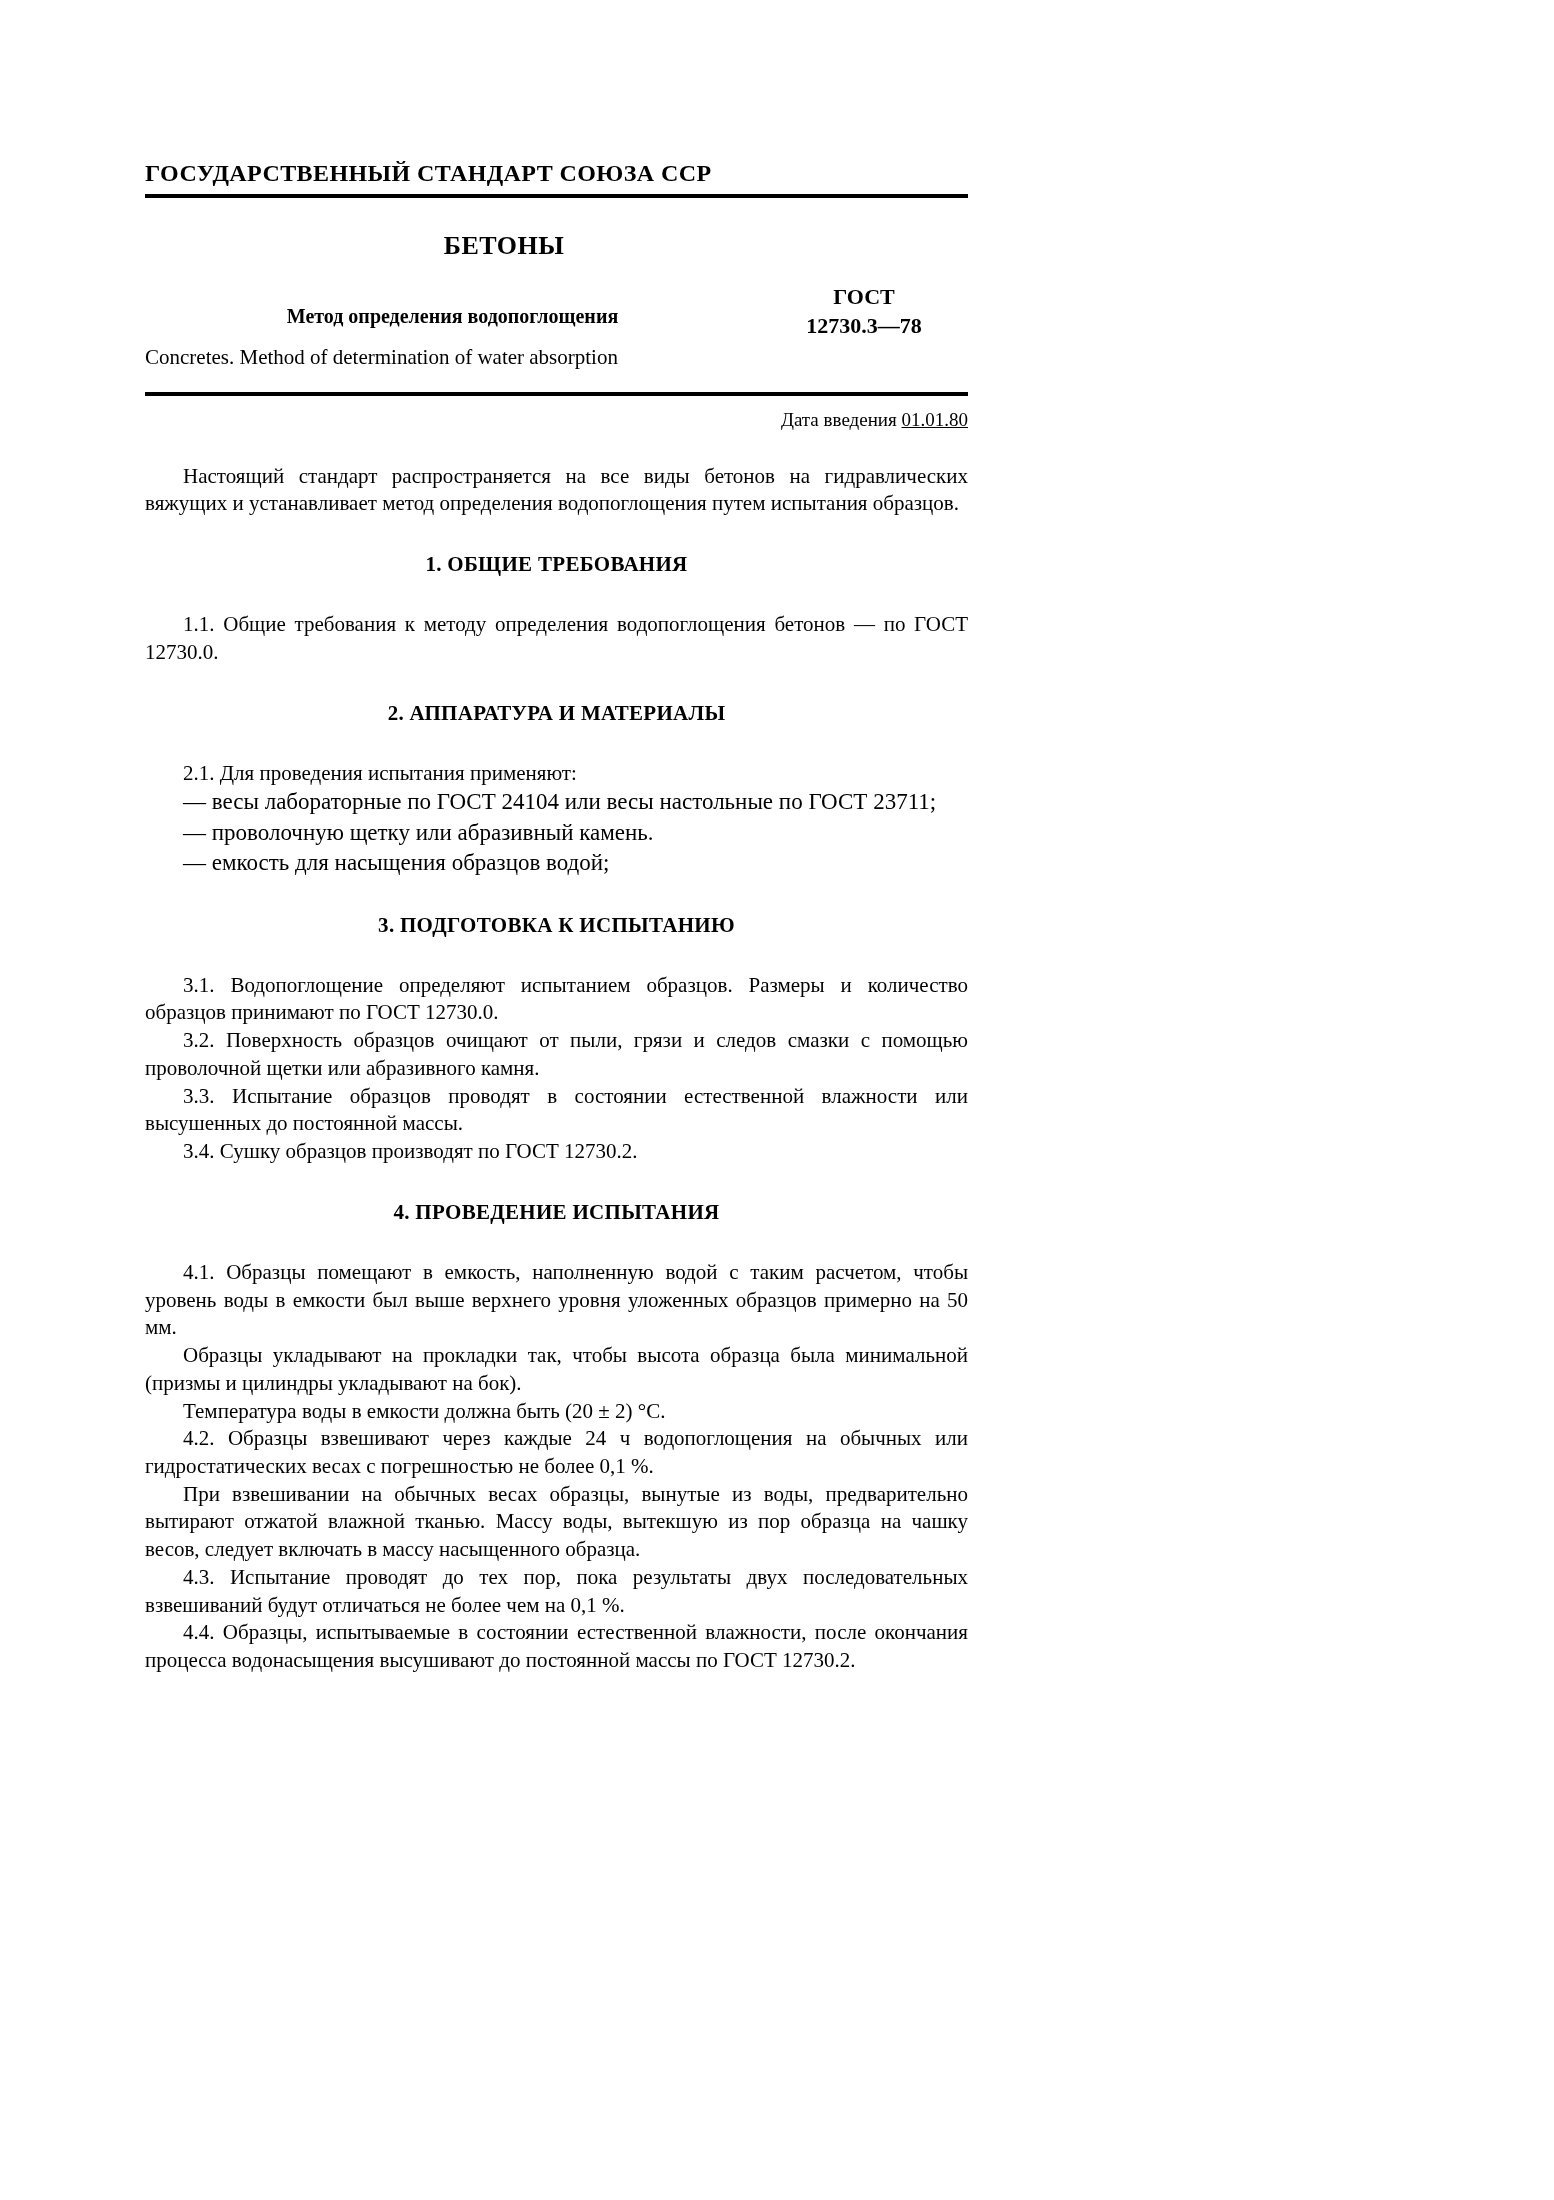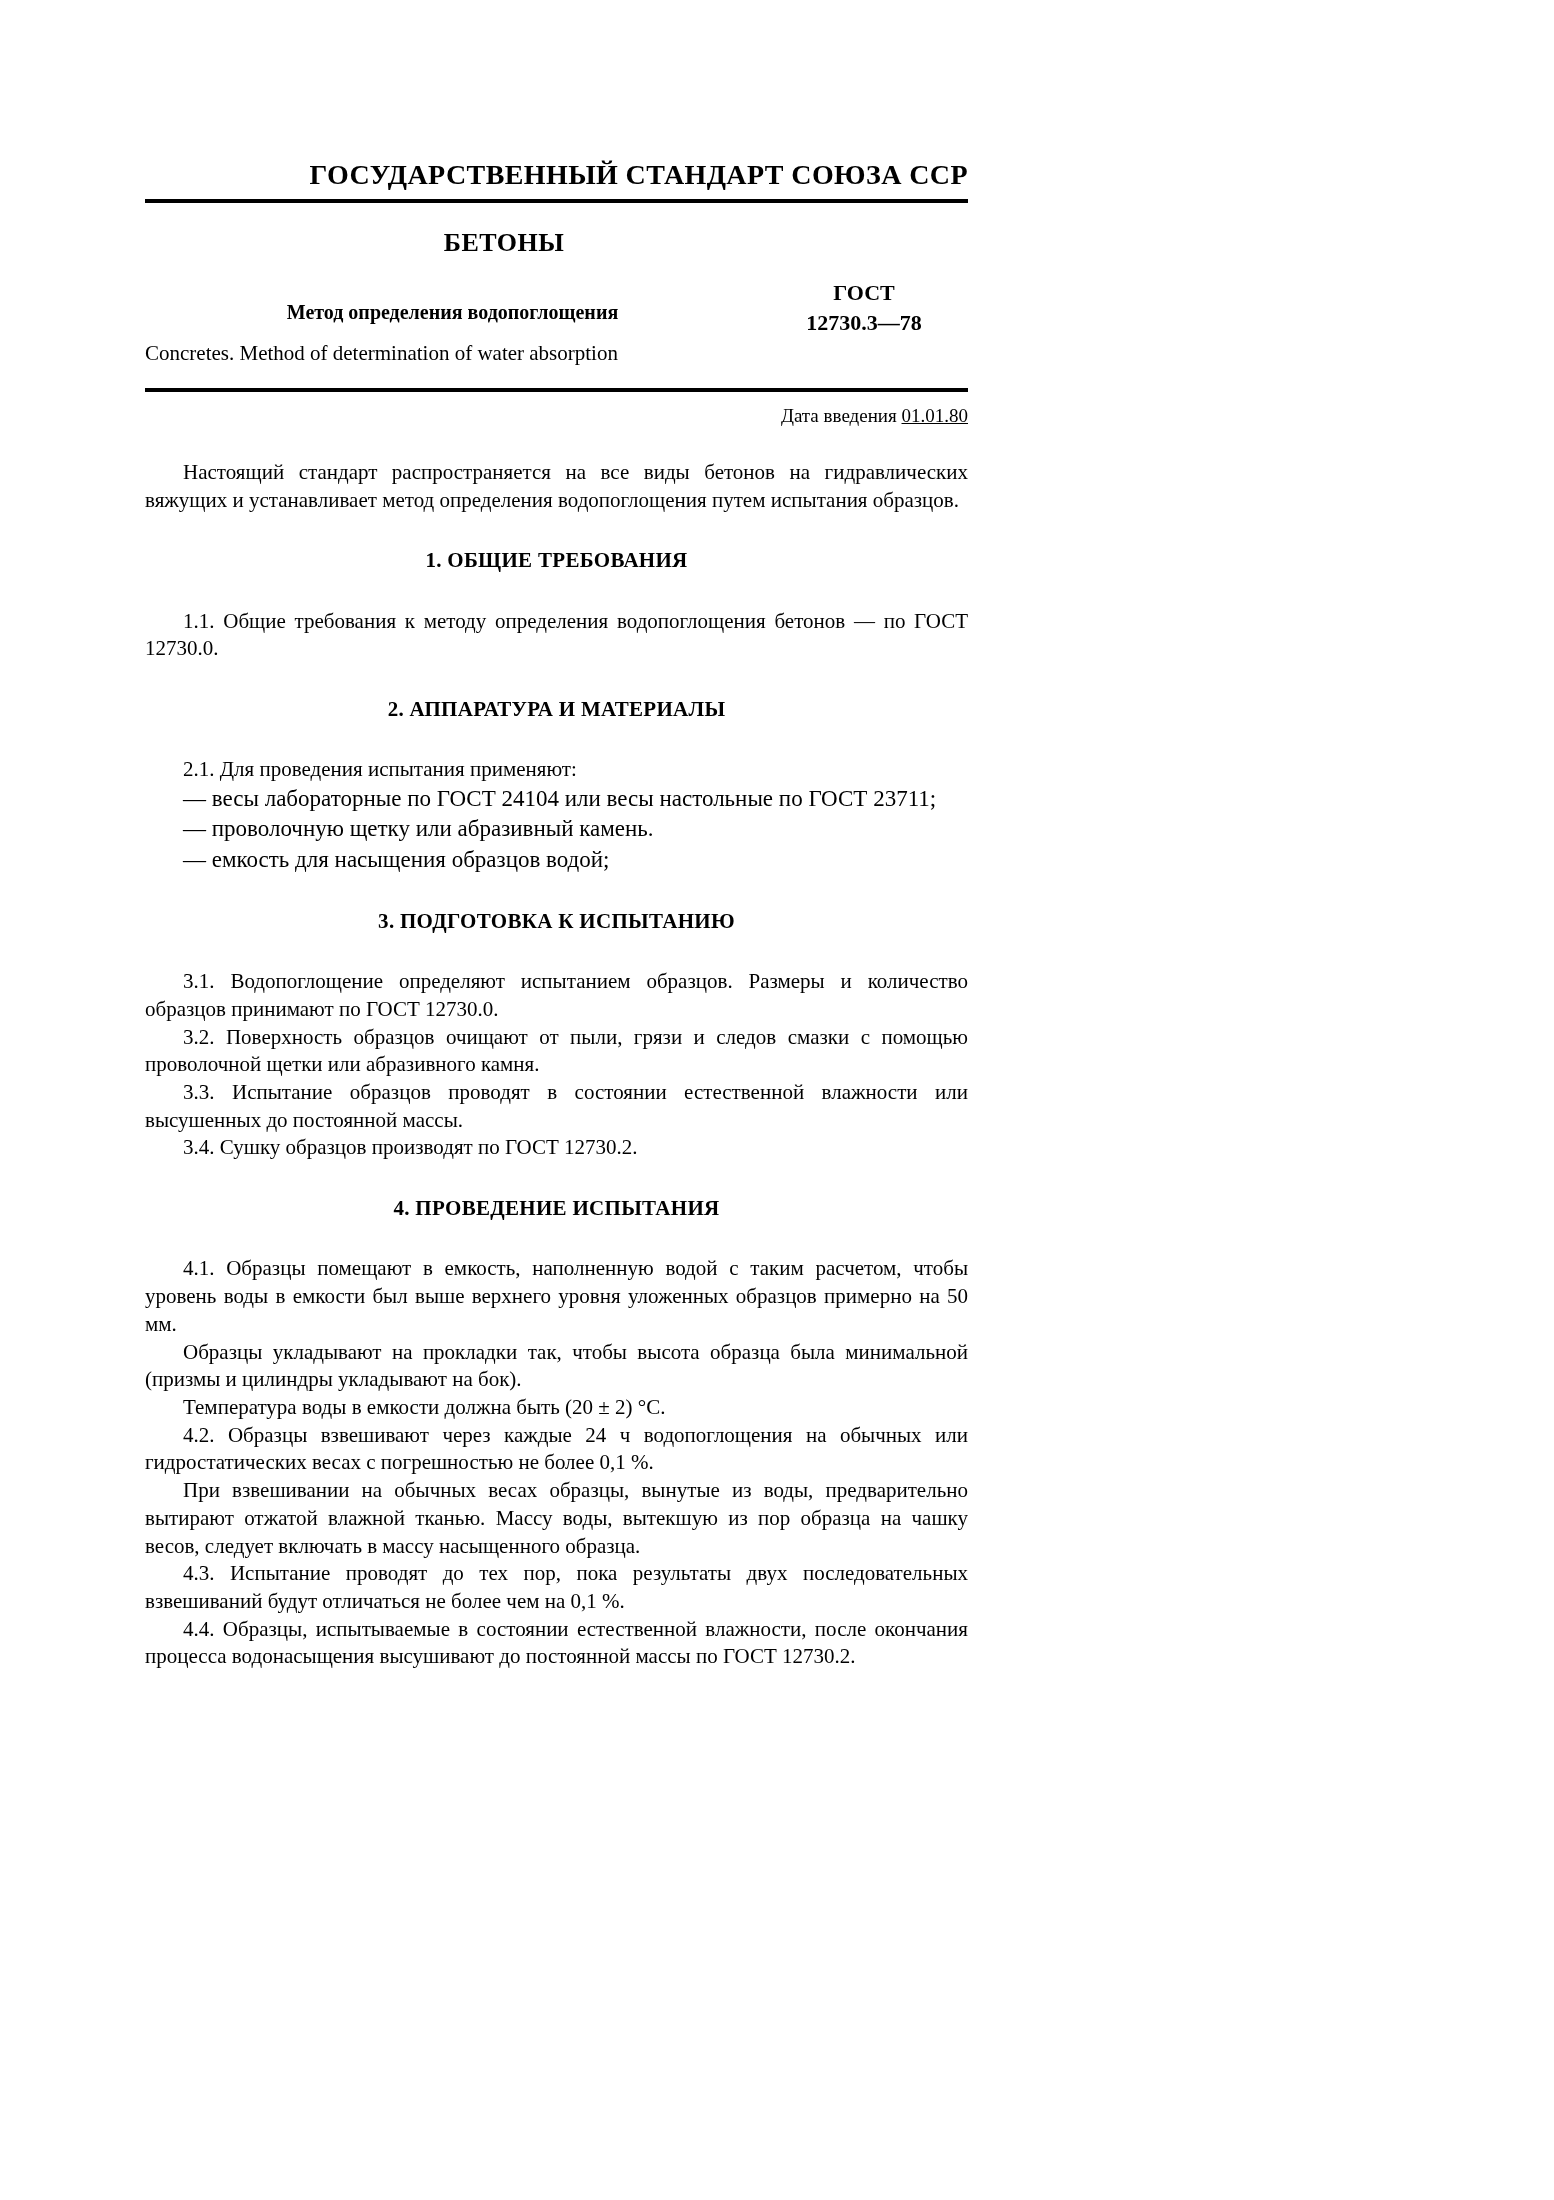--- a/index.html
+++ b/index.html
@@ -30,38 +30,38 @@
   
   .column {
     position: absolute;
     left: 145px;
     top: 160px;
     width: 823px;
   }
 
   
   .masthead-title {
-    text-align: right;
-    font-size: 28px;
+    text-align: left;
+    font-size: 24px;
     font-weight: 700;
     letter-spacing: 0.4px;
     line-height: 1.1;
     padding-bottom: 8px;
   }
 
   .rule-thick {
     height: 4px;
     background: #000000;
     width: 823px;
     margin: 0;
   }
 
   .title-block {
     position: relative;
-    padding-top: 24px;
+    padding-top: 32px;
   }
 
   .doc-name {
     text-align: center;
     font-size: 26px;
     font-weight: 700;
     letter-spacing: 0.5px;
     line-height: 1.2;
     margin-left: -105px;
   }

